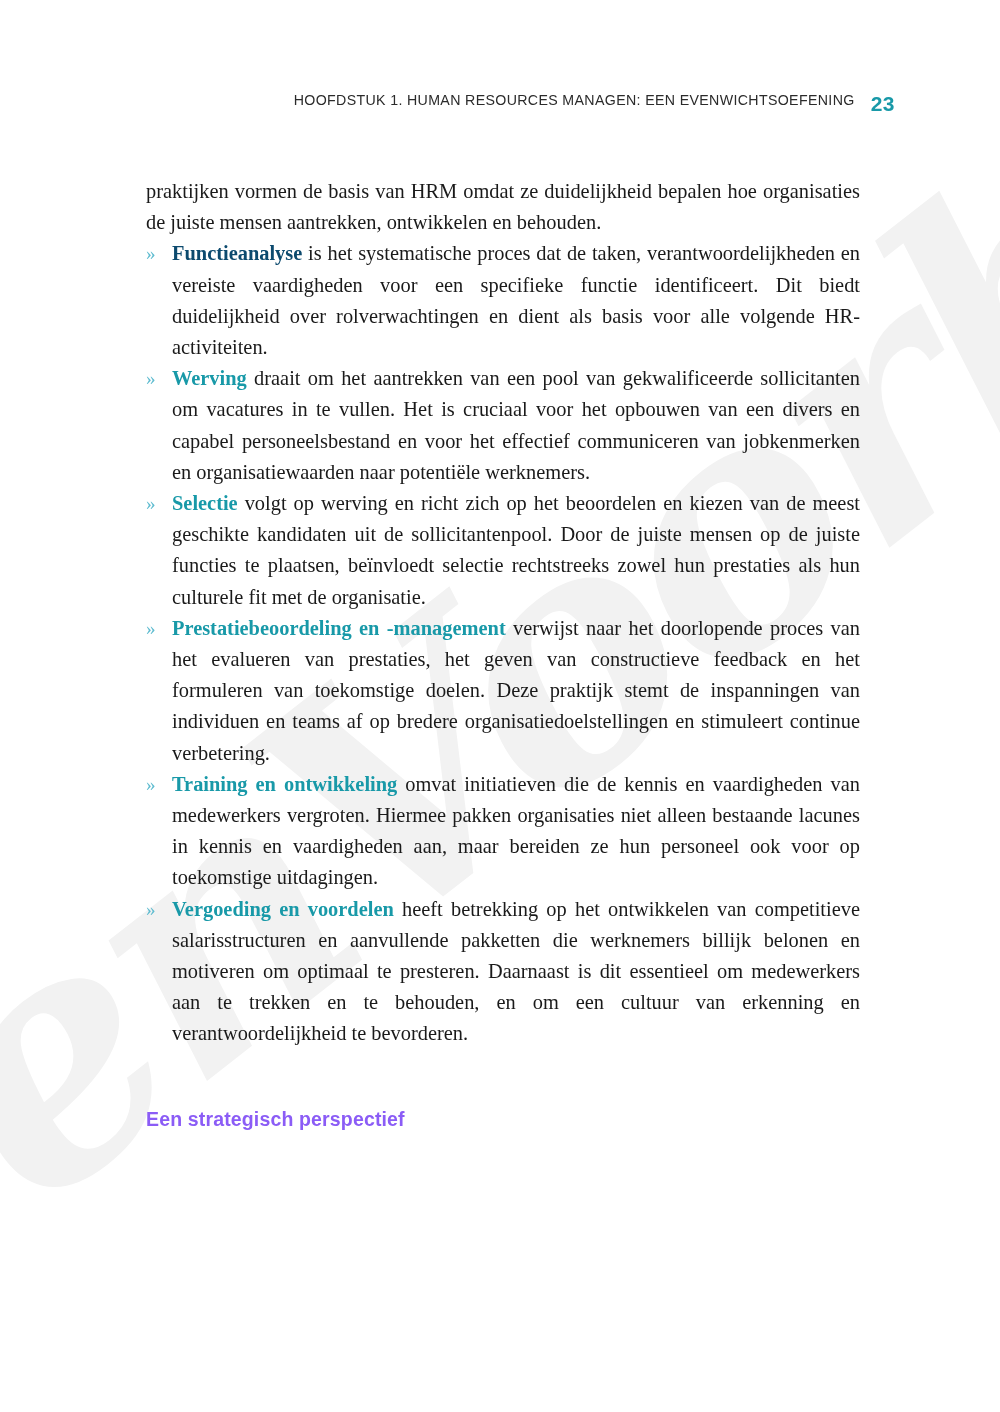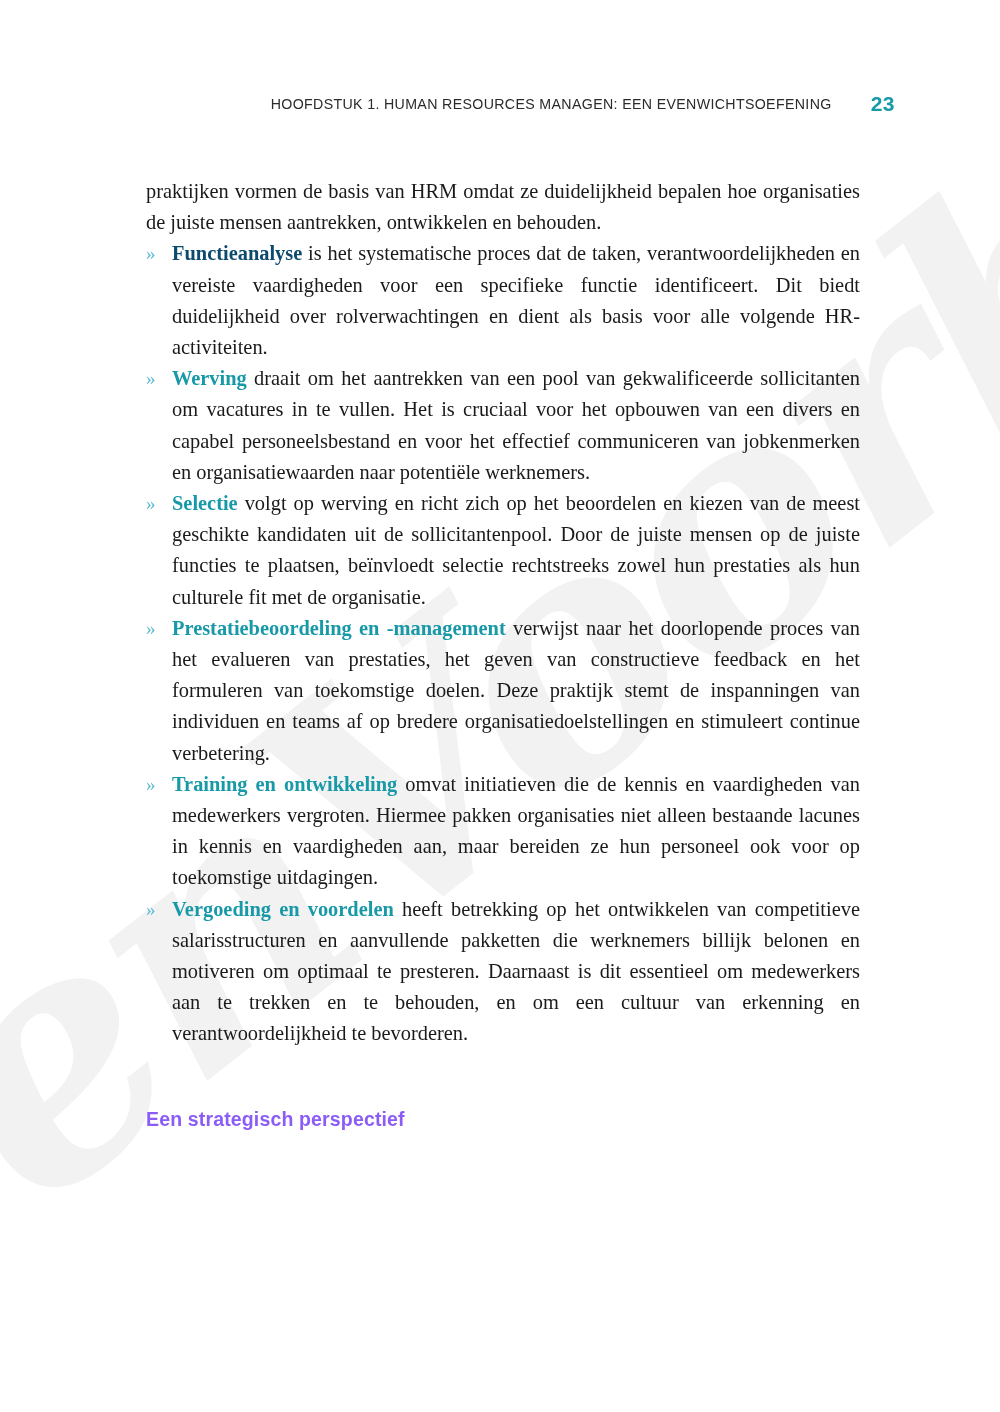--- a/index.html
+++ b/index.html
@@ -44,38 +44,38 @@
   }
 
   
   .running-header {
     position: absolute;
     top: 92px;
     left: 146px;
     right: 105px;
     height: 24px;
     display: flex;
-    align-items: center;
+    align-items: flex-start;
     justify-content: flex-end;
     z-index: 3;
   }
   .header-title {
     font-family: "Liberation Sans", "DejaVu Sans", sans-serif;
     font-size: 14.2px;
     font-weight: 400;
     letter-spacing: 0.35px;
     color: #2b2b2b;
     text-transform: uppercase;
     white-space: nowrap;
   }
   .header-pagenum {
     font-family: "Liberation Sans", "DejaVu Sans", sans-serif;
     font-size: 21px;
     font-weight: 700;
-    margin-left: 39px;
+    margin-left: 16px;
     letter-spacing: 0.5px;
   }
 
   
   .content {
     position: absolute;
     top: 176px;
     left: 146px;
     width: 714px;
     z-index: 2;

